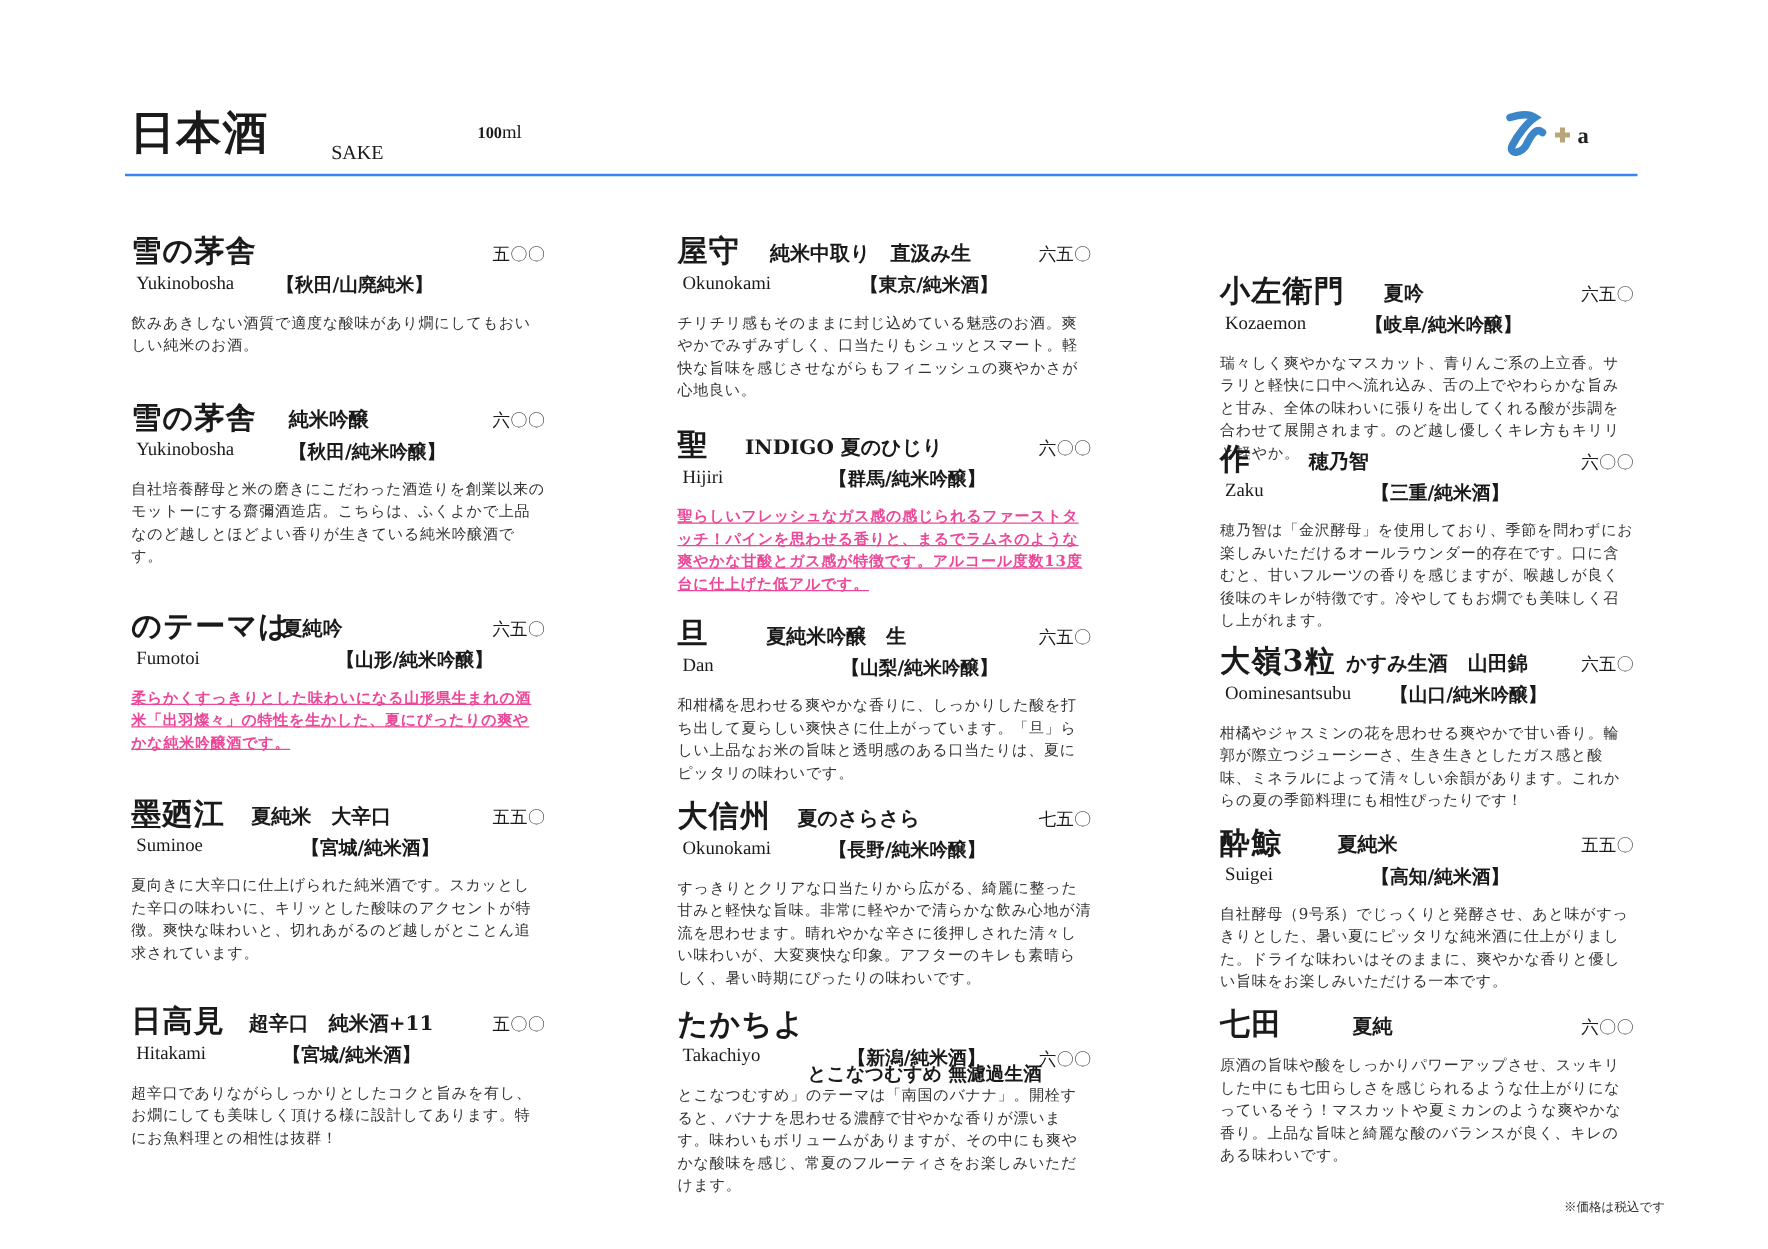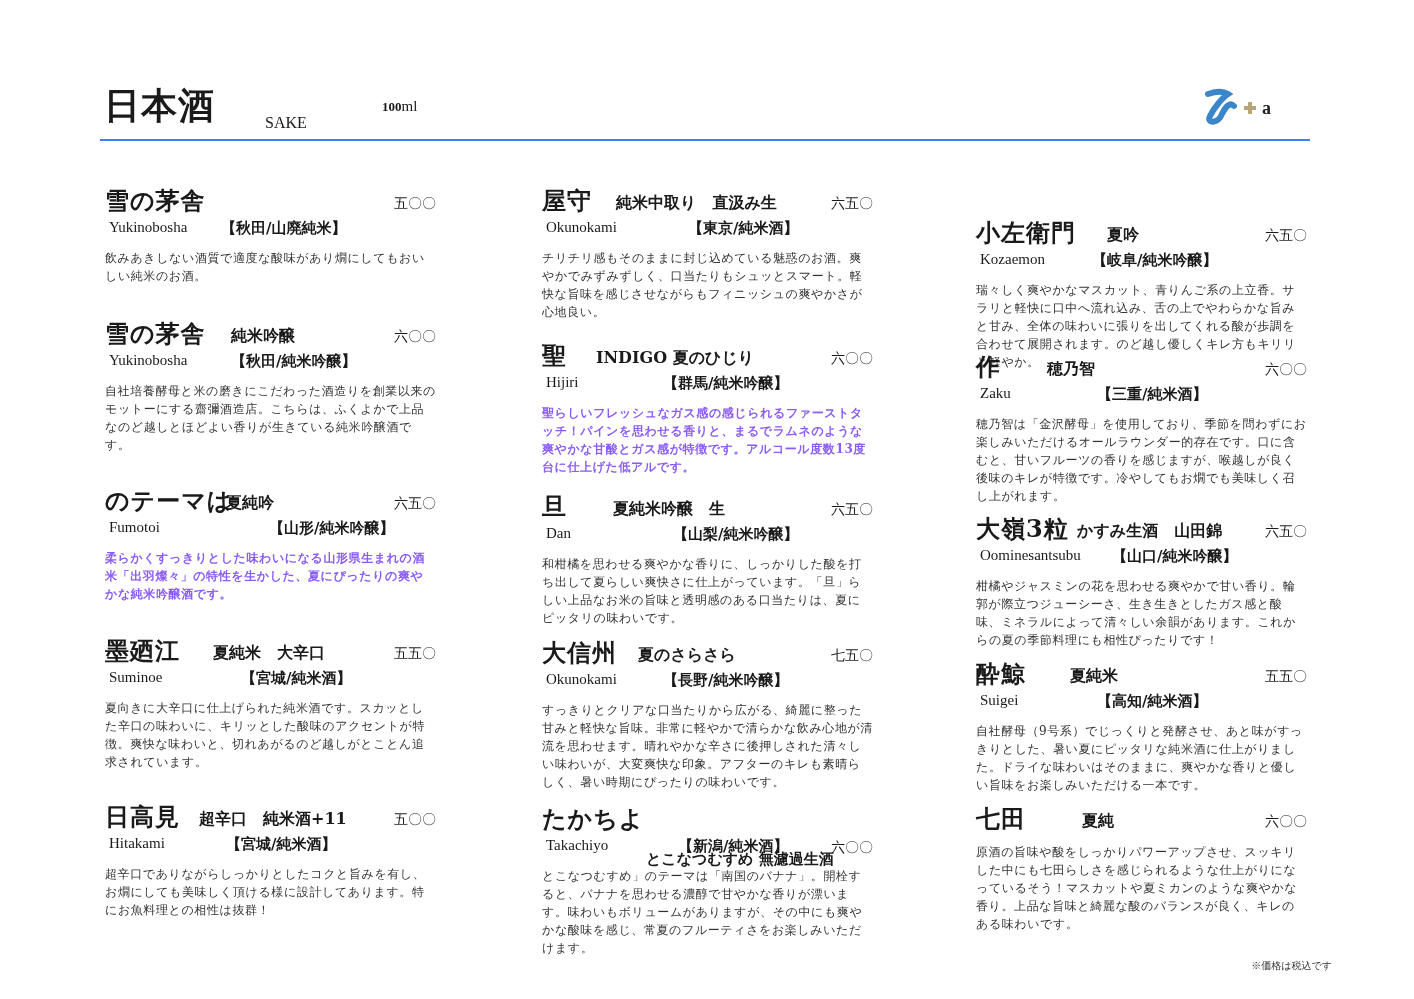--- a/index.html
+++ b/index.html
@@ -17,21 +17,21 @@
   .item { position: absolute; left: 0; width: 335px; }
   .row1 { position: relative; height: 32px; }
   .name { position: absolute; left: 4px; top: 0; font-size: 24px; font-weight: bold; letter-spacing: 1px; white-space: nowrap; }
   .sub { position: absolute; top: 8px; font-size: 16px; font-weight: bold; white-space: nowrap; }
   .price { position: absolute; right: 0; top: 10px; font-size: 14px; white-space: nowrap; }
   .row2 { position: relative; height: 24px; }
   .roman { position: absolute; left: 8px; top: 2px; font-size: 15px; font-family: "Liberation Serif", serif; white-space: nowrap; }
   .origin { position: absolute; top: 2px; font-size: 15px; font-weight: bold; white-space: nowrap; }
   .price2 { position: absolute; right: 0; top: 4px; font-size: 14px; white-space: nowrap; }
   .desc { margin: 8px 0 0 4px; font-size: 12px; line-height: 18px; letter-spacing: 0.6px; color: #333; }
-  .desc.bold { font-weight: bold; color: #8b5cf6; }
+  .desc.bold { font-weight: bold; color: #ec4899; text-decoration: underline; }
   .note { position: absolute; right: 82px; top: 959px; font-size: 10px; color: #333; }
 </style>
 </head>
 <body>
 
 <div class="header">
   <div class="h-title">日本酒</div>
   <div class="h-sub">SAKE</div>
   <div class="h-vol"><b>100</b><span>ml</span></div>
   <div class="logo">
@@ -76,21 +76,21 @@
       </div>
     <div class="row2">
         <span class="roman">Fumotoi</span>
         <span class="origin" style="left:168px;">【山形/純米吟醸】</span>
       </div>
     <div class="desc bold">柔らかくすっきりとした味わいになる山形県生まれの酒米「出羽燦々」の特性を生かした、夏にぴったりの爽やかな純米吟醸酒です。</div>
   </div>
   <div class="item" style="top:450px;">
     <div class="row1">
         <span class="name">墨廼江</span>
-        <span class="sub" style="left:112px;">夏純米　大辛口</span>
+        <span class="sub" style="left:100px;">夏純米　大辛口</span>
         <span class="price">五五〇</span>
       </div>
     <div class="row2">
         <span class="roman">Suminoe</span>
         <span class="origin" style="left:140px;">【宮城/純米酒】</span>
       </div>
     <div class="desc">夏向きに大辛口に仕上げられた純米酒です。スカッとした辛口の味わいに、キリッとした酸味のアクセントが特徴。爽快な味わいと、切れあがるのど越しがとことん追求されています。</div>
   </div>
   <div class="item" style="top:616px;">
     <div class="row1">

